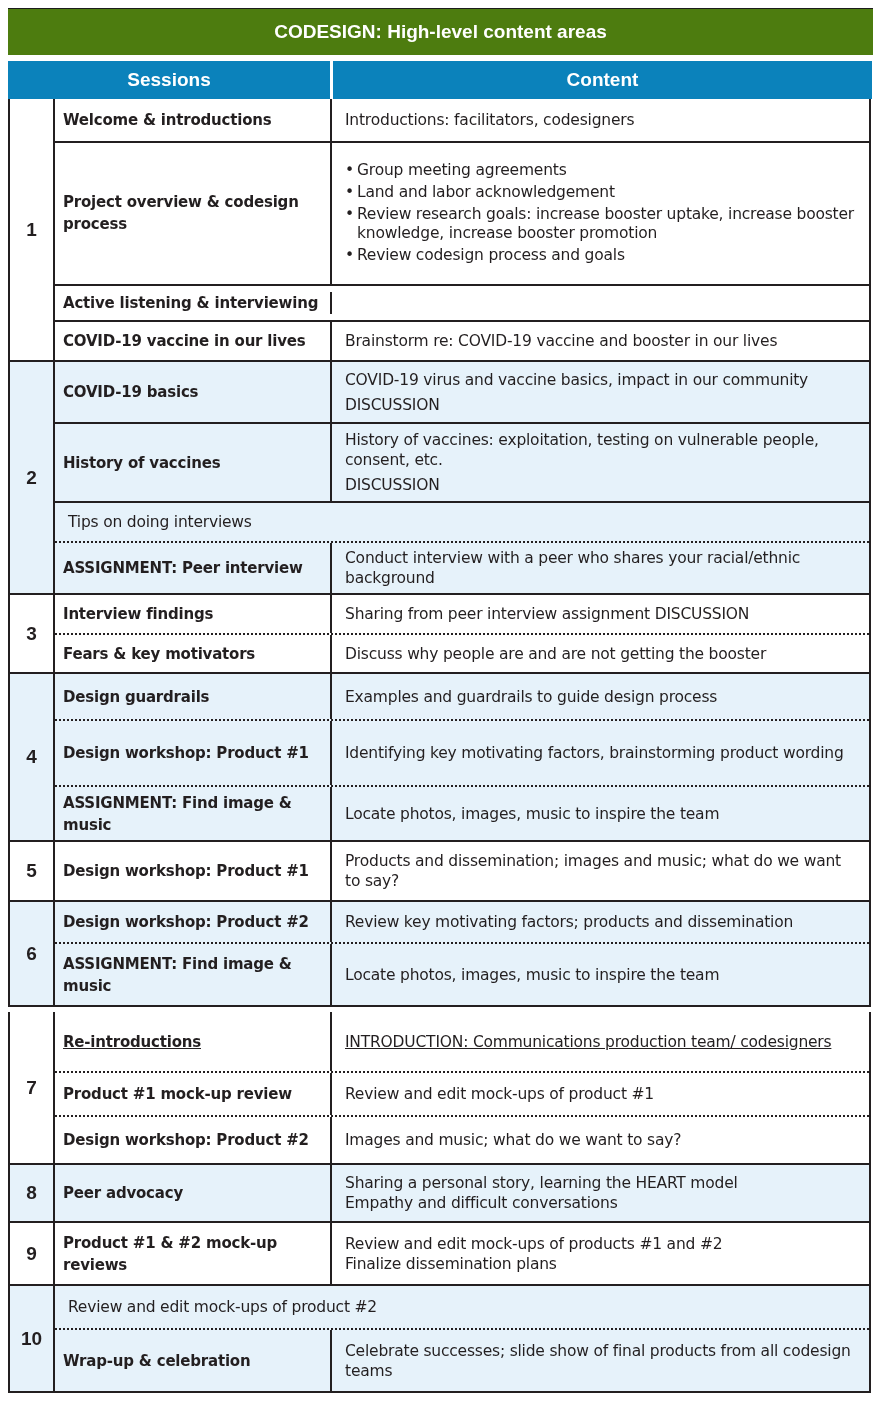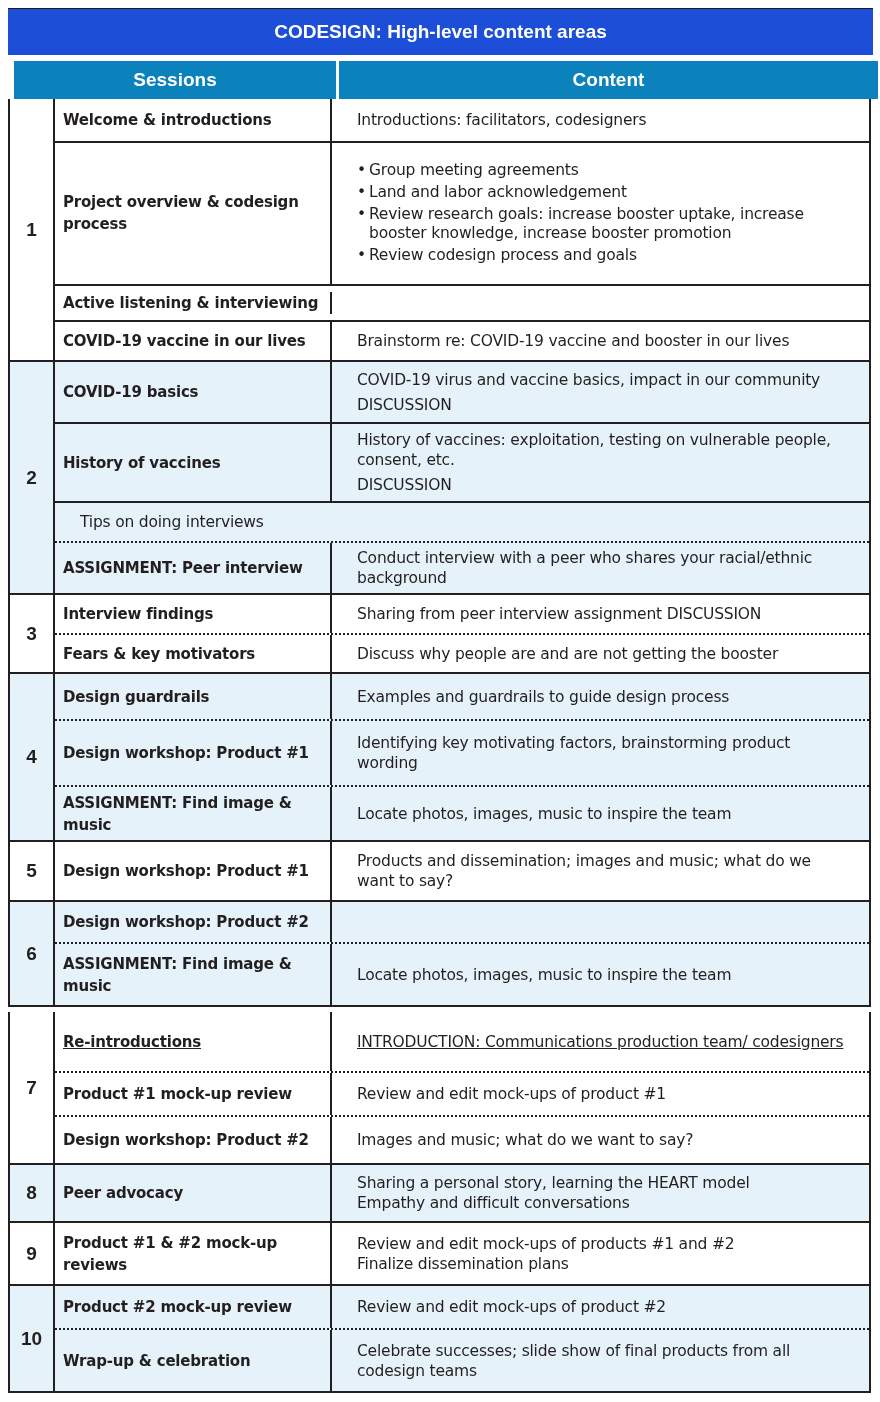--- a/index.html
+++ b/index.html
@@ -1,23 +1,23 @@
 <!DOCTYPE html>
 <html><head>
 <meta charset="utf-8">
 <style>
   html, body { margin:0; padding:0; background:#ffffff; }
   body { width:880px; height:1402px; position:relative; font-family:"Liberation Sans", sans-serif; color:#231f20; }
   .title-bar {
     position:absolute; left:8px; top:8px; width:865px; height:46px;
-    background:#1d4ed8; color:#fff; font-weight:bold; font-size:19px;
+    background:#4d7c0f; color:#fff; font-weight:bold; font-size:19px;
     display:flex; align-items:center; justify-content:center;
     border-top:1px solid #1c1c1c;
   }
-  .header-row { position:absolute; left:14px; top:61px; width:864px; height:44px; display:flex; }
+  .header-row { position:absolute; left:8px; top:61px; width:864px; height:44px; display:flex; }
   .header-cell {
     background:#0b82bb; color:#fff; font-weight:bold; font-size:19px;
     display:flex; align-items:center; justify-content:center; height:38px;
   }
   .hc-sessions { width:322px; margin-right:3px; }
   .hc-content { width:539px; }
 
   .group {
     position:absolute; left:8px; width:863px;
     border:2px solid #231f20; border-top:none;
@@ -37,21 +37,21 @@
   .row { display:flex; box-sizing:border-box; }
   .row.solid { border-top:2px solid #231f20; }
   .row.dotted { border-top:2px dotted #231f20;justify-content:center; }
   .sess {
     width:277px; flex:0 0 277px; border-right:2px solid #231f20; box-sizing:border-box;
     padding:0 8px; display:flex; align-items:center;
     font-family:"DejaVu Sans", sans-serif; font-weight:bold; font-size:15px; line-height:22px; color:#231f20;
     letter-spacing:-0.2px;
   }
   .cont {
-    flex:1; padding:0 25px; display:flex; flex-direction:column; justify-content:center;
+    flex:1; padding:0 13px; display:flex; flex-direction:column; justify-content:center;
     font-family:"DejaVu Sans", sans-serif; font-size:15.5px; line-height:20px; color:#231f20;
     letter-spacing:-0.2px;
     border-radius:8px;
   }
   .cont .line { display:block; }
   .cont .gap { margin-top:5px; }
   .cont ul { list-style:none; margin:0; padding:0; }
   .cont li { position:relative; padding-left:12px; margin:3px 0; line-height:19px; }
   .cont li::before { content:"\2022"; position:absolute; left:0; top:0; }
 </style>
@@ -180,20 +180,23 @@
         </div>
     </div>
   </div>
 </div>
 
 <div class="group blue topline" style="top:900px;height:107px;">
   <div class="num">6</div>
   <div class="rows">
     <div class="row" style="height:40px;">
       <div class="sess">Design workshop: Product #2</div>
+      <div class="cont">
+          <span class="line">Review key motivating factors; products and dissemination</span>
+        </div>
     </div>
     <div class="row dotted" style="height:63px;">
       <div class="sess">ASSIGNMENT: Find image &amp; music</div>
       <div class="cont">
           <span class="line">Locate photos, images, music to inspire the team</span>
         </div>
     </div>
   </div>
 </div>
 
@@ -244,21 +247,20 @@
         <span class="line">Finalize dissemination plans</span>
       </div>
     </div>
   </div>
 </div>
 
 <div class="group blue topline" style="top:1284px;height:109px;">
   <div class="num">10</div>
   <div class="rows">
     <div class="row" style="height:42px;">
-      <div class="sess">Product #2 mock-up review</div>
       <div class="cont">
           <span class="line">Review and edit mock-ups of product #2</span>
         </div>
     </div>
     <div class="row dotted" style="height:63px;">
       <div class="sess">Wrap-up &amp; celebration</div>
       <div class="cont">
           <span class="line">Celebrate successes; slide show of final products from all codesign teams</span>
         </div>
     </div>

